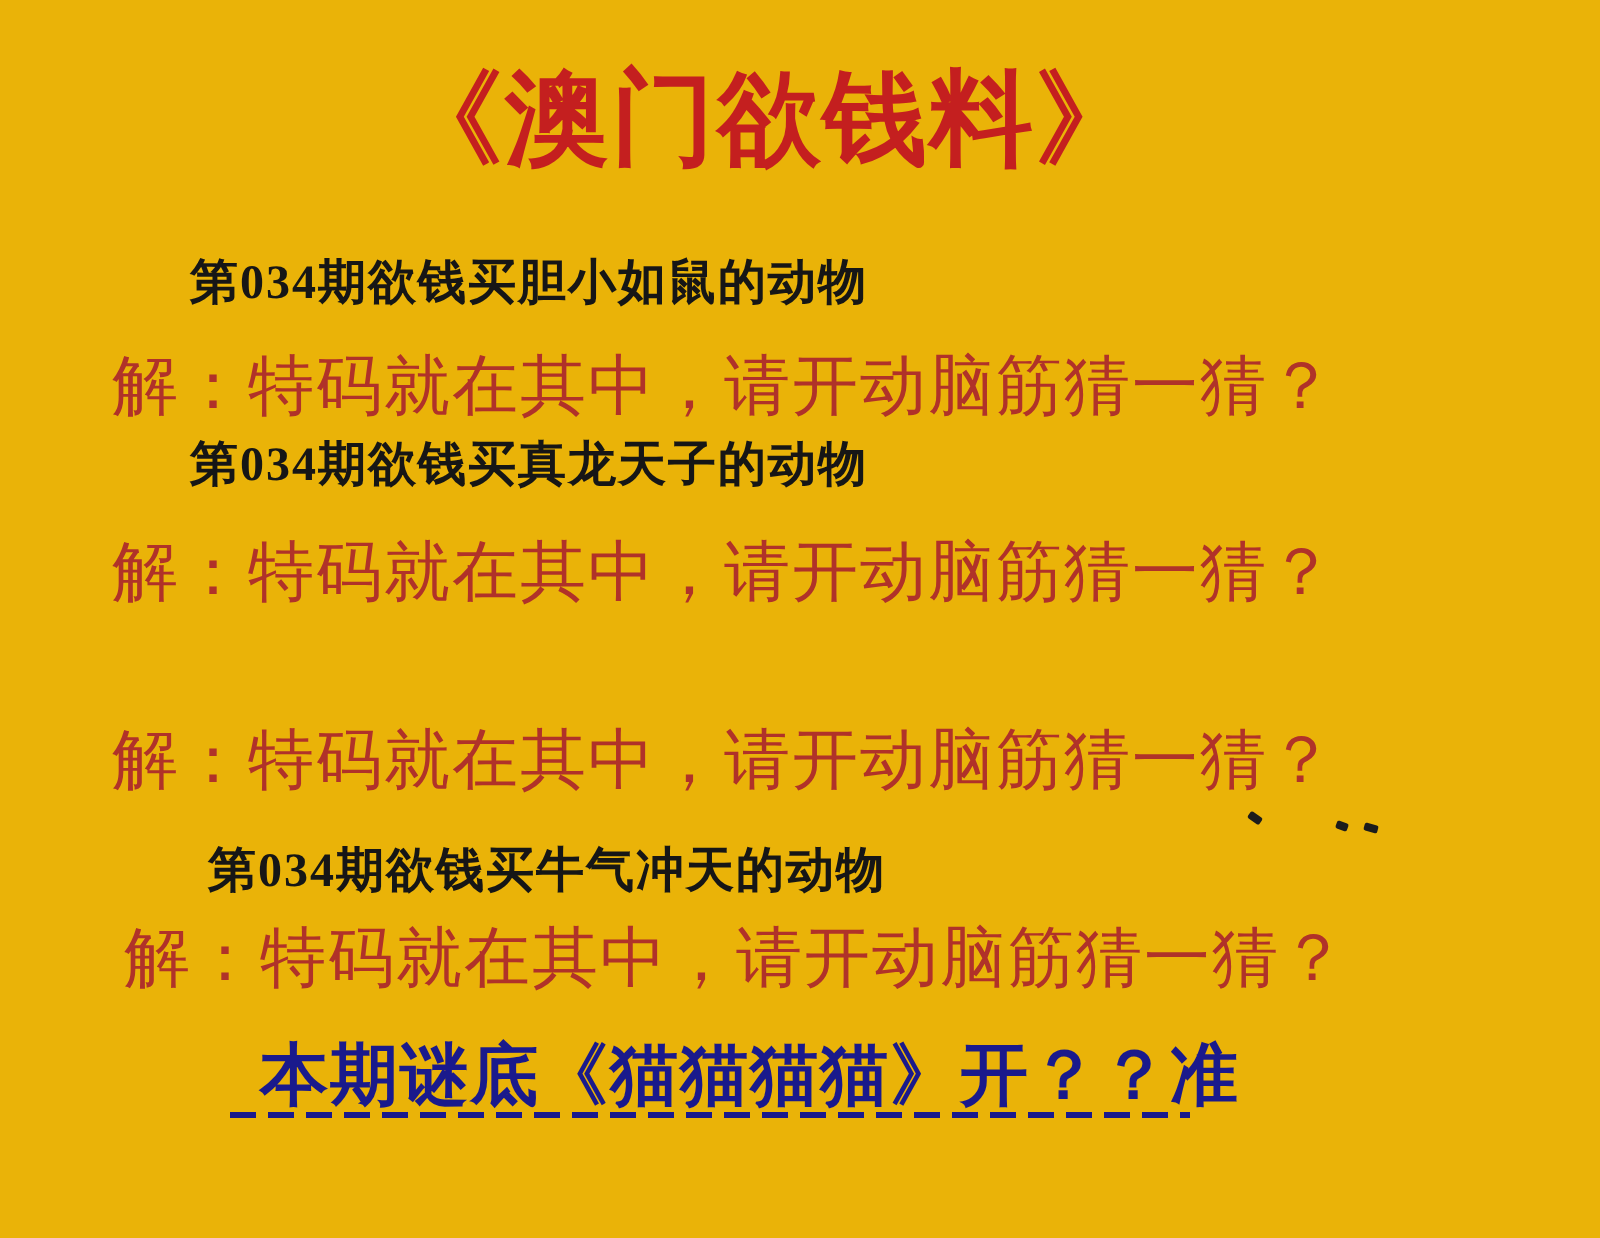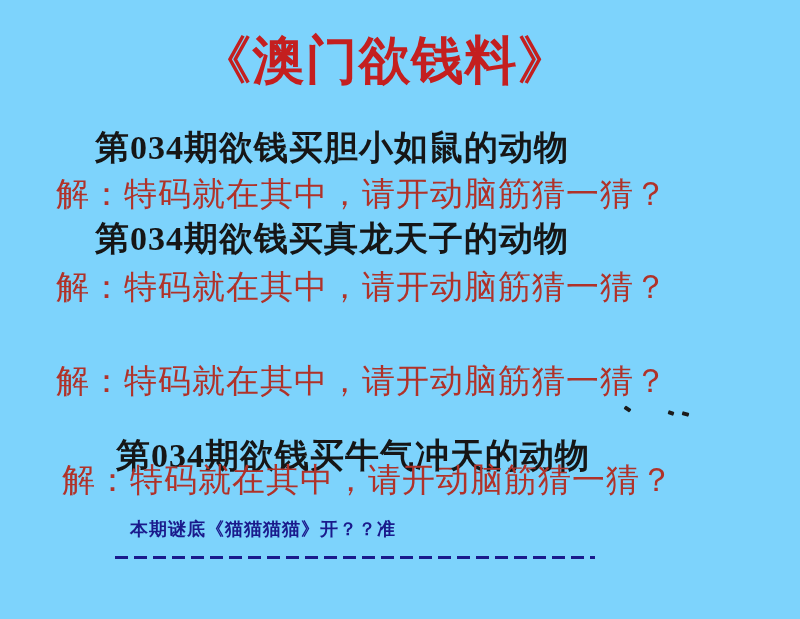--- a/index.html
+++ b/index.html
@@ -1,60 +1,60 @@
 <!DOCTYPE html>
 <html><head>
 <meta charset="utf-8">
 <style>
   html, body { margin: 0; padding: 0; background: #ffffff; }
   .page {
     position: relative;
     width: 800px;
     height: 619px;
-    background: #7dd3fc;
+    background: #eab308;
     overflow: hidden;
     font-family: "Liberation Serif", "DejaVu Serif", serif;
   }
   .line { position: absolute; line-height: 1.1; white-space: nowrap; }
 
   .title {
     top: 32px;
     left: 0;
     right: 30px;
     text-align: center;
     font-size: 52px;
     font-weight: 700;
     color: #c41f1f;
     letter-spacing: 1px;
   }
   .question {
-    font-size: 34px;
+    font-size: 24px;
     font-weight: 700;
     color: #161616;
     letter-spacing: 1px;
   }
   .hint {
     font-size: 33px;
     font-weight: 400;
     color: #b03229;
     letter-spacing: 1px;
   }
   .q1 { top: 129px; left: 95px; }
   .h1 { top: 176px; left: 56px; }
   .q2 { top: 220px; left: 95px; text-align: center; }
   .h2 { top: 269px; left: 56px; }
   .q3 { top: 314px; left: 97px; }
   .h3 { top: 363px; left: 56px; }
-  .q4 { top: 437px; left: 104px; margin-left: 12px; }
+  .q4 { top: 423px; left: 104px; }
   .h4 { top: 462px; left: 62px; }
 
   .footer-answer {
     top: 520px;
     left: 130px;
-    font-size: 18px;
+    font-size: 34px;
     font-weight: 700;
     color: #1a1a8c;
     letter-spacing: 1px;
   }
   .divider {
     position: absolute;
     top: 556px;
     left: 115px;
     width: 480px;
     height: 3px;

